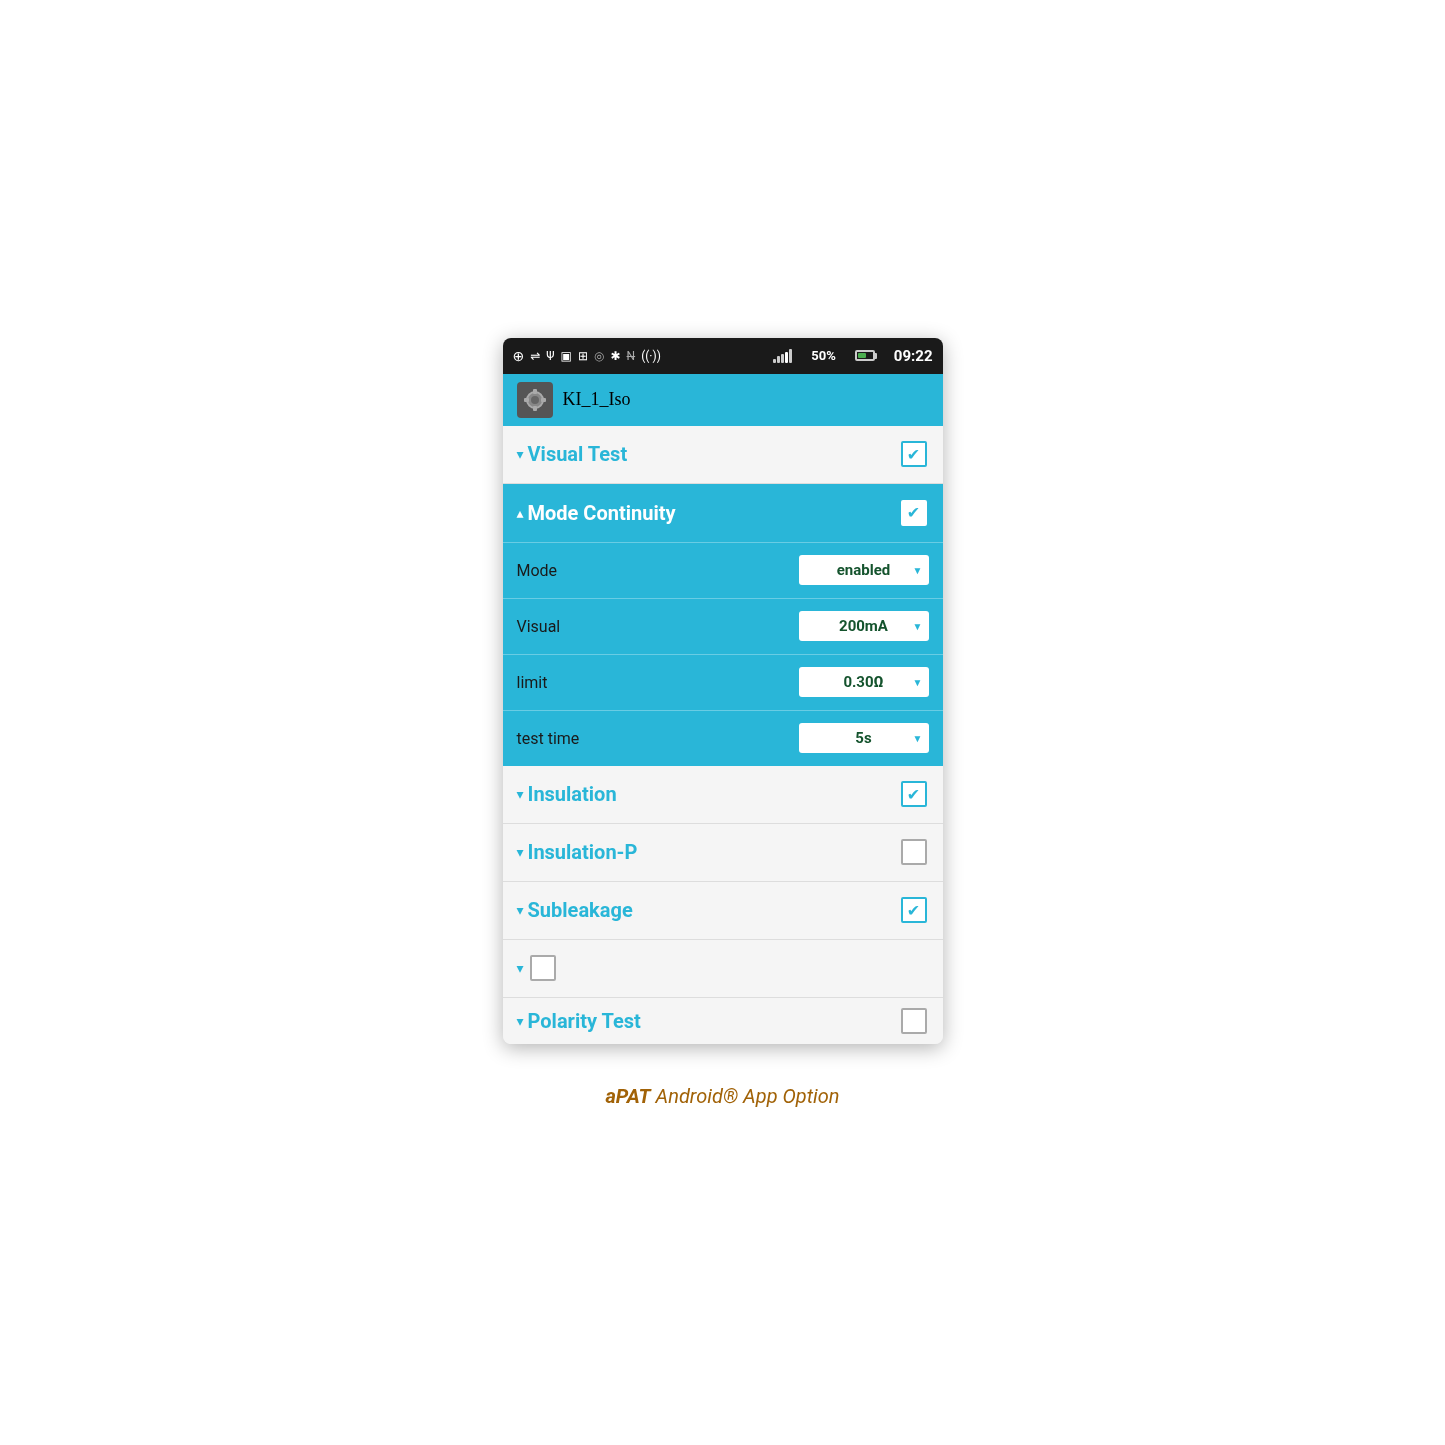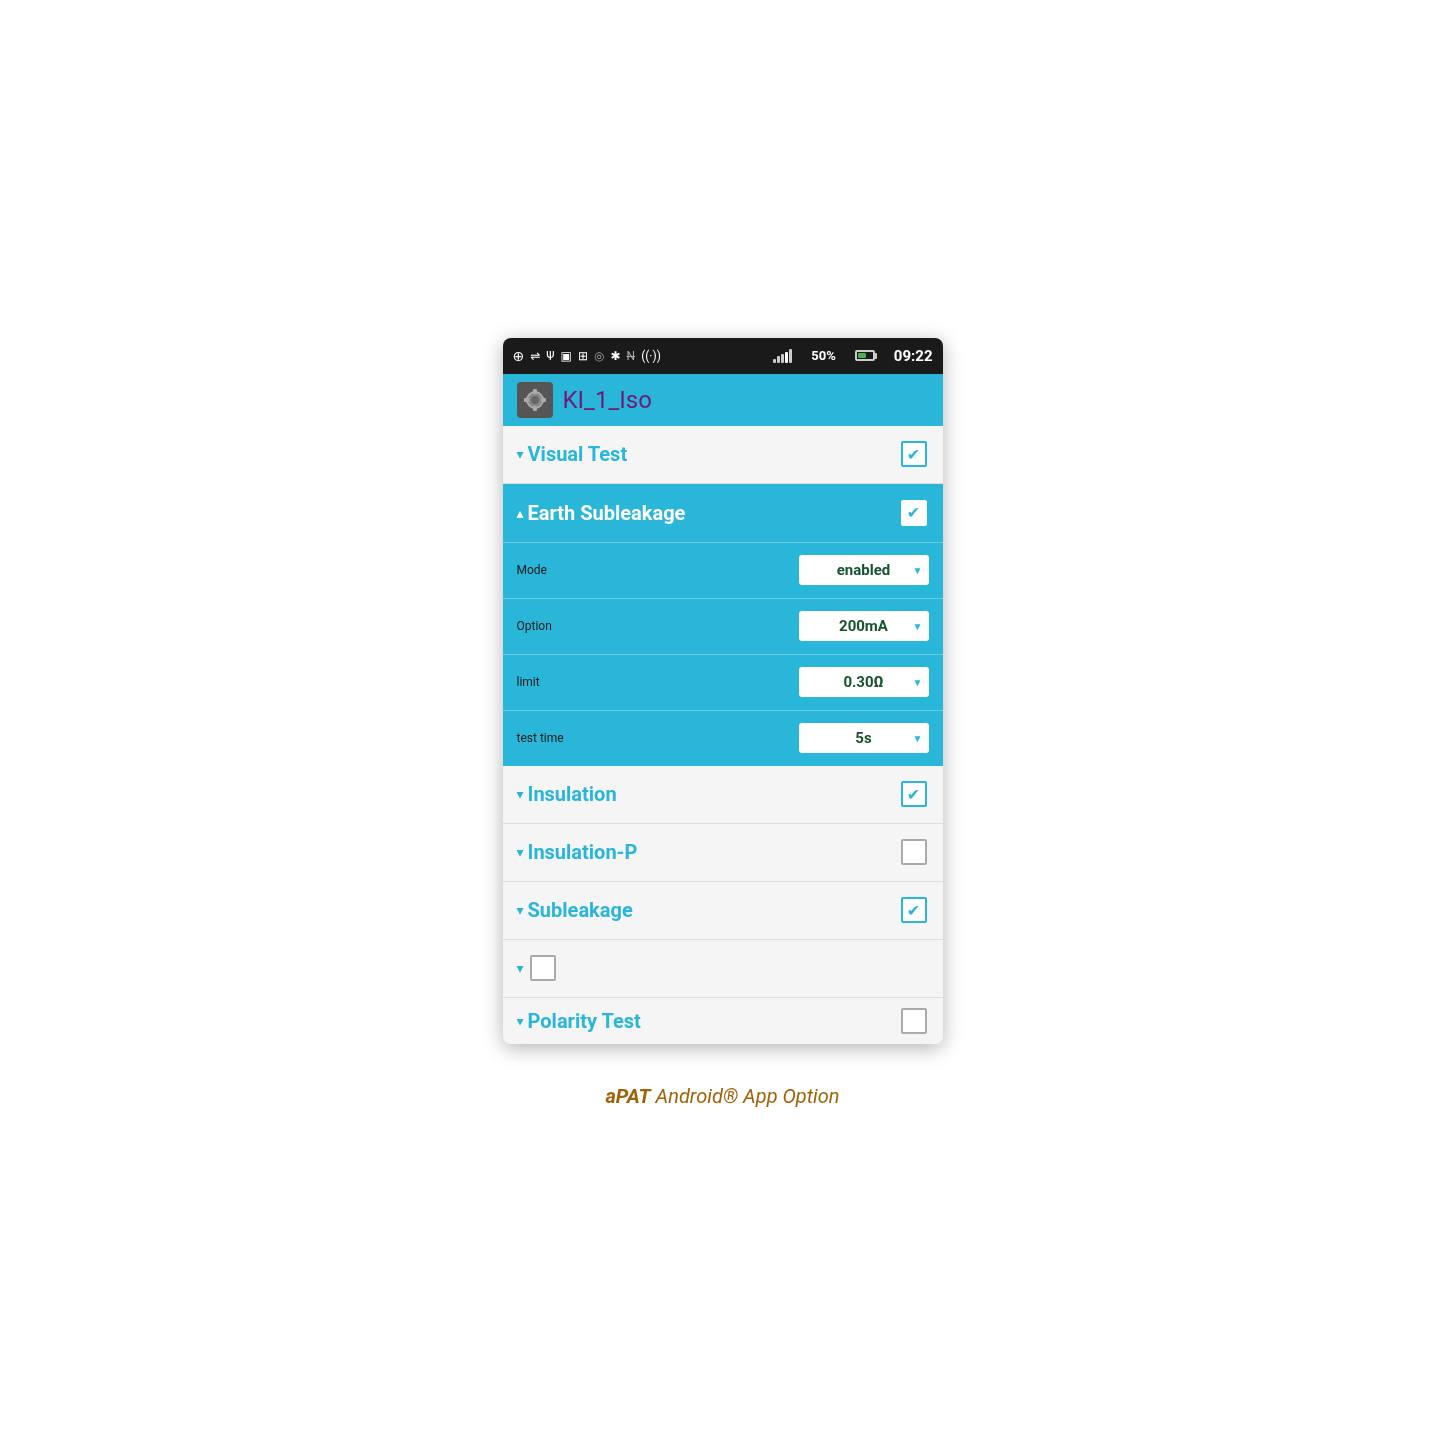--- a/index.html
+++ b/index.html
@@ -107,23 +107,24 @@
       display: flex;
       align-items: center;
       justify-content: center;
       font-size: 10px;
       color: #fff;
       overflow: hidden;
       flex-shrink: 0;
     }
 
     .app-title {
-      color: #701a75;
-      font-size: 24px;
+      color: #000000;
+      font-size: 18px;
       font-weight: 400;
+      font-family: Liberation Serif, serif;
     }
 
     
     .section-row {
       background: #f5f5f5;
       border-bottom: 1px solid #ddd;
       display: flex;
       align-items: center;
       padding: 0 14px;
       height: 58px;
@@ -210,21 +211,21 @@
     .field-row {
       display: flex;
       align-items: center;
       padding: 0 14px;
       height: 56px;
       border-top: 1px solid rgba(255,255,255,0.3);
     }
 
     .field-label {
       color: #1a1a1a;
-      font-size: 12px;
+      font-size: 16px;
       flex: 1;
     }
 
     .field-value-box {
       background: #ffffff;
       border-radius: 3px;
       padding: 6px 16px;
       font-size: 15px;
       font-weight: bold;
       color: #14532d;
@@ -323,37 +324,37 @@
       <span class="section-chevron">▾</span>
       <span class="section-label">Visual Test</span>
       <div class="checkbox-container">
         <div class="checkbox-checked"></div>
       </div>
     </div>
 
     <div class="expanded-section">
       <div class="section-row">
         <span class="section-chevron">▴</span>
-        <span class="section-label">Earth Subleakage</span>
+        <span class="section-label">Mode Continuity</span>
         <div class="checkbox-container">
           <div class="checkbox-checked"></div>
         </div>
       </div>
 
       <div class="field-rows">
 
         <div class="field-row">
           <span class="field-label">Mode</span>
           <div class="field-value-box">
             <span>enabled</span>
           </div>
         </div>
 
         <div class="field-row">
-          <span class="field-label">Option</span>
+          <span class="field-label">Visual</span>
           <div class="field-value-box">
             <span>200mA</span>
           </div>
         </div>
 
         <div class="field-row">
           <span class="field-label">limit</span>
           <div class="field-value-box">
             <span>0.30Ω</span>
           </div>

